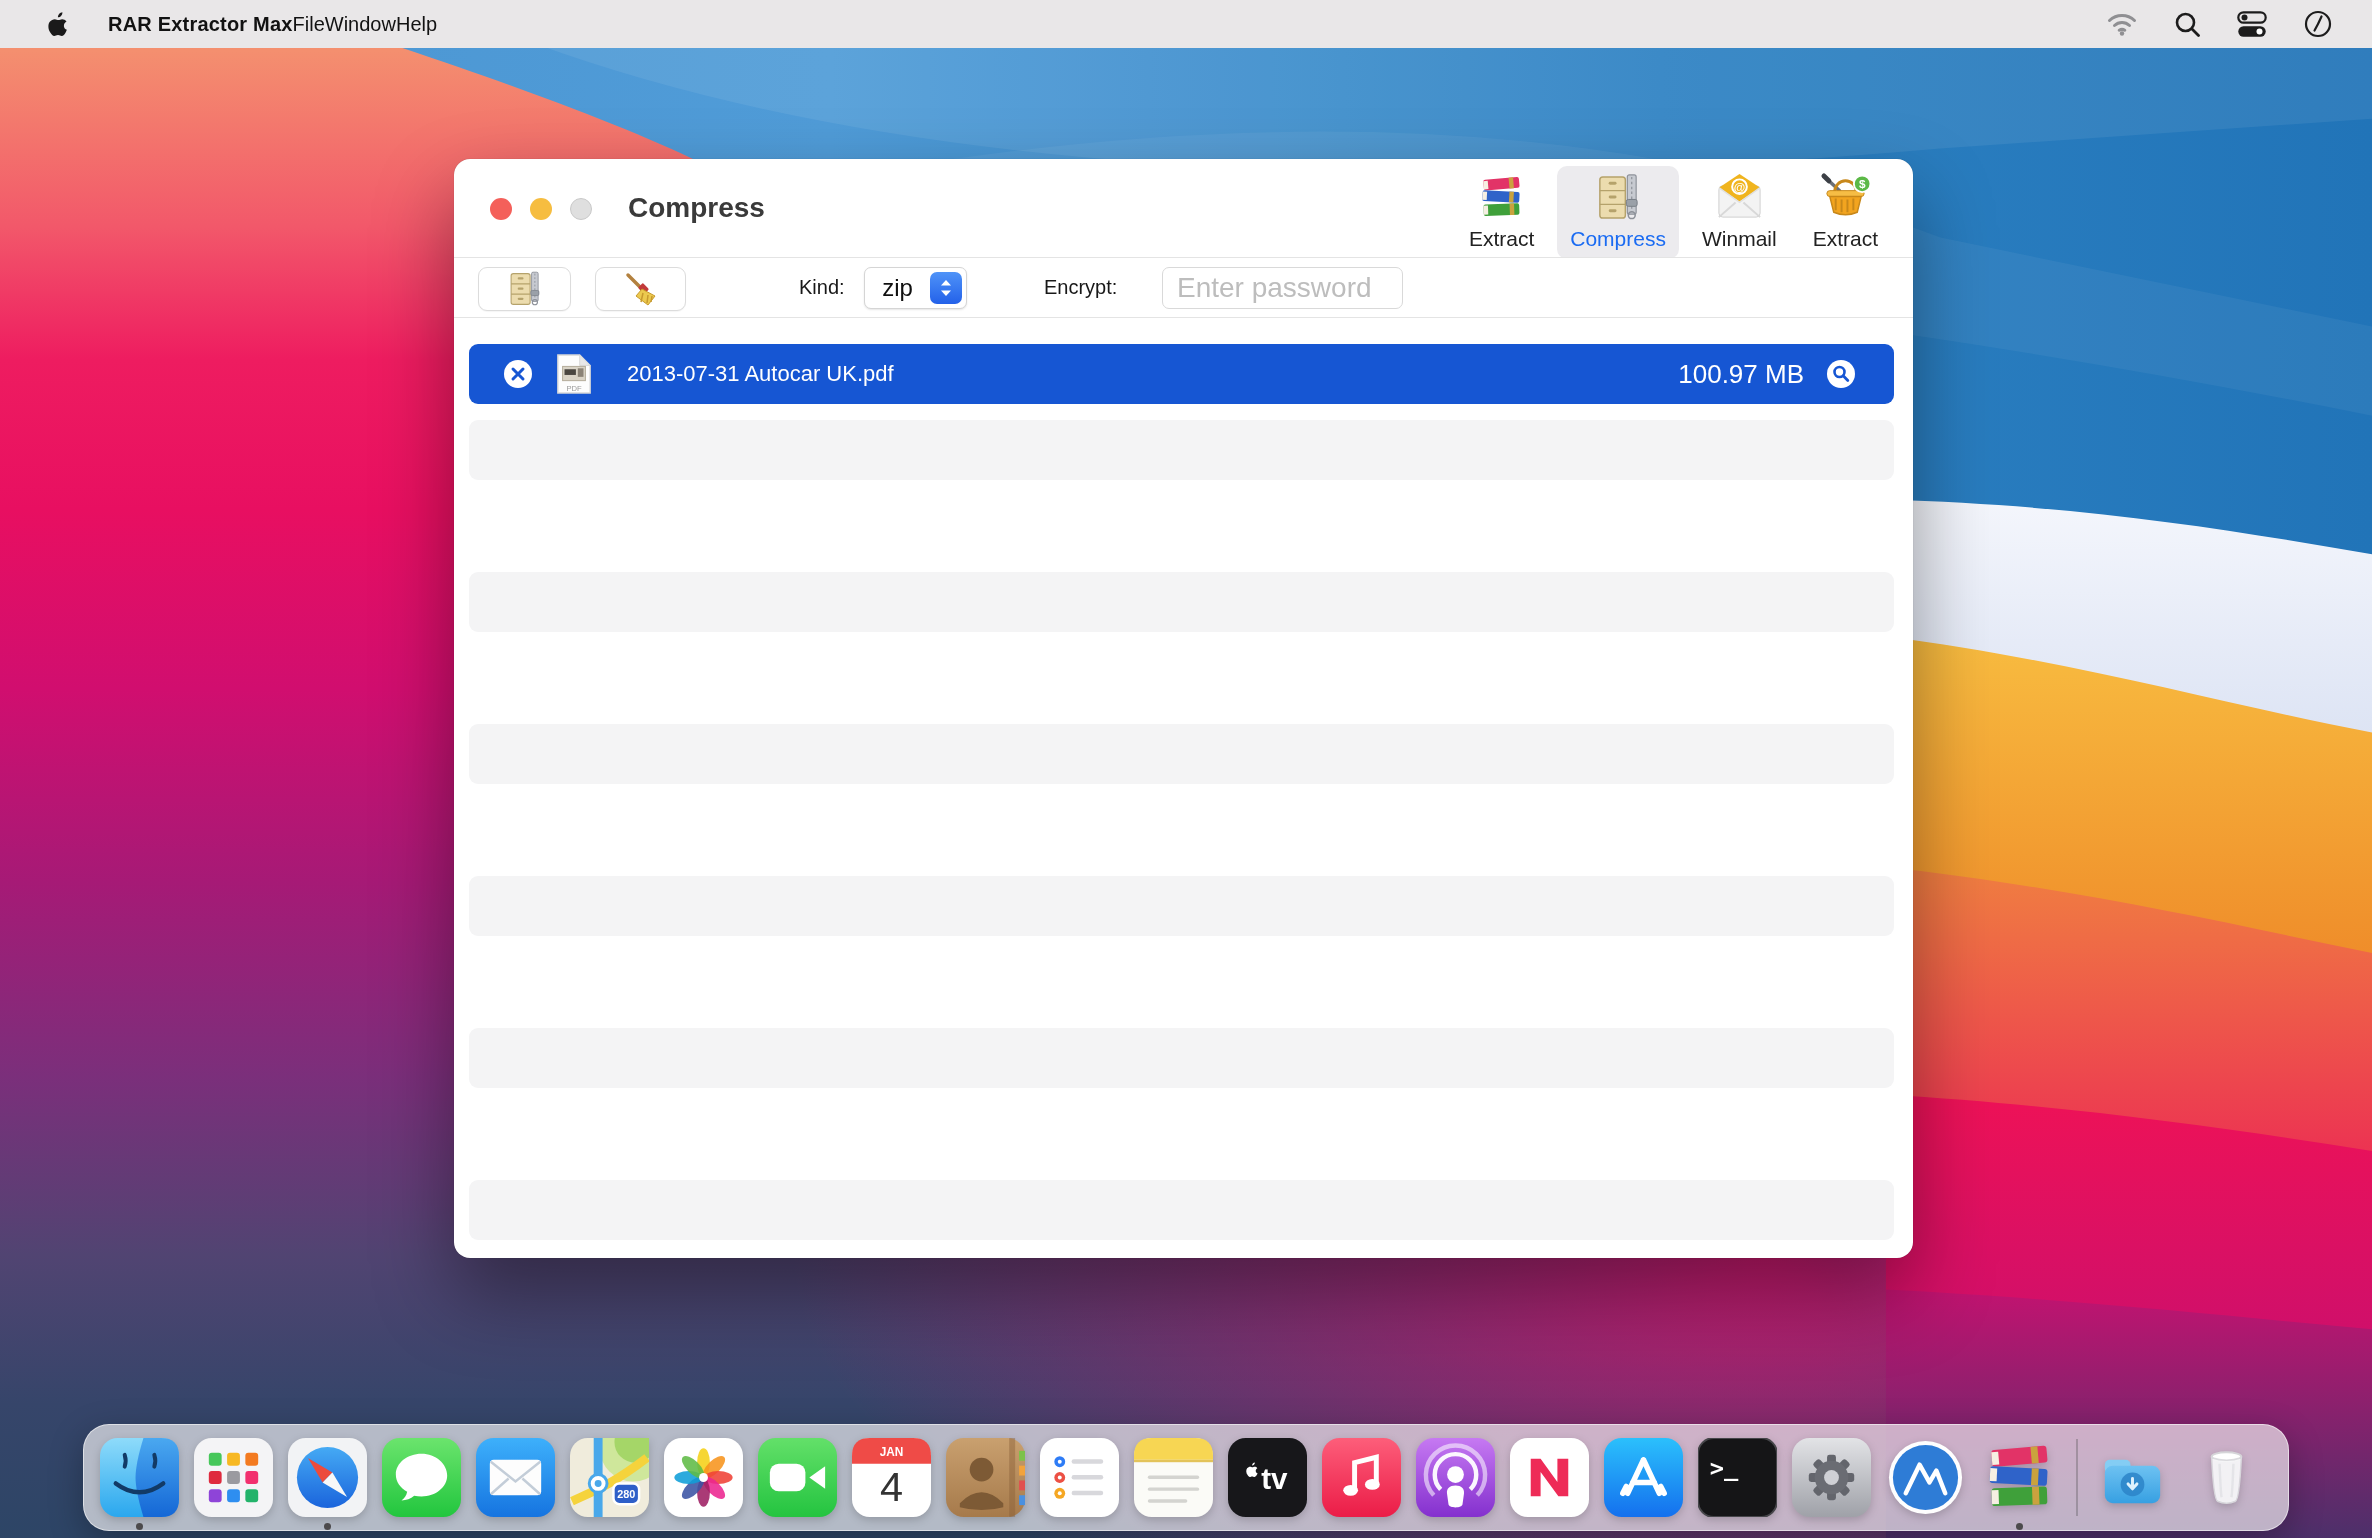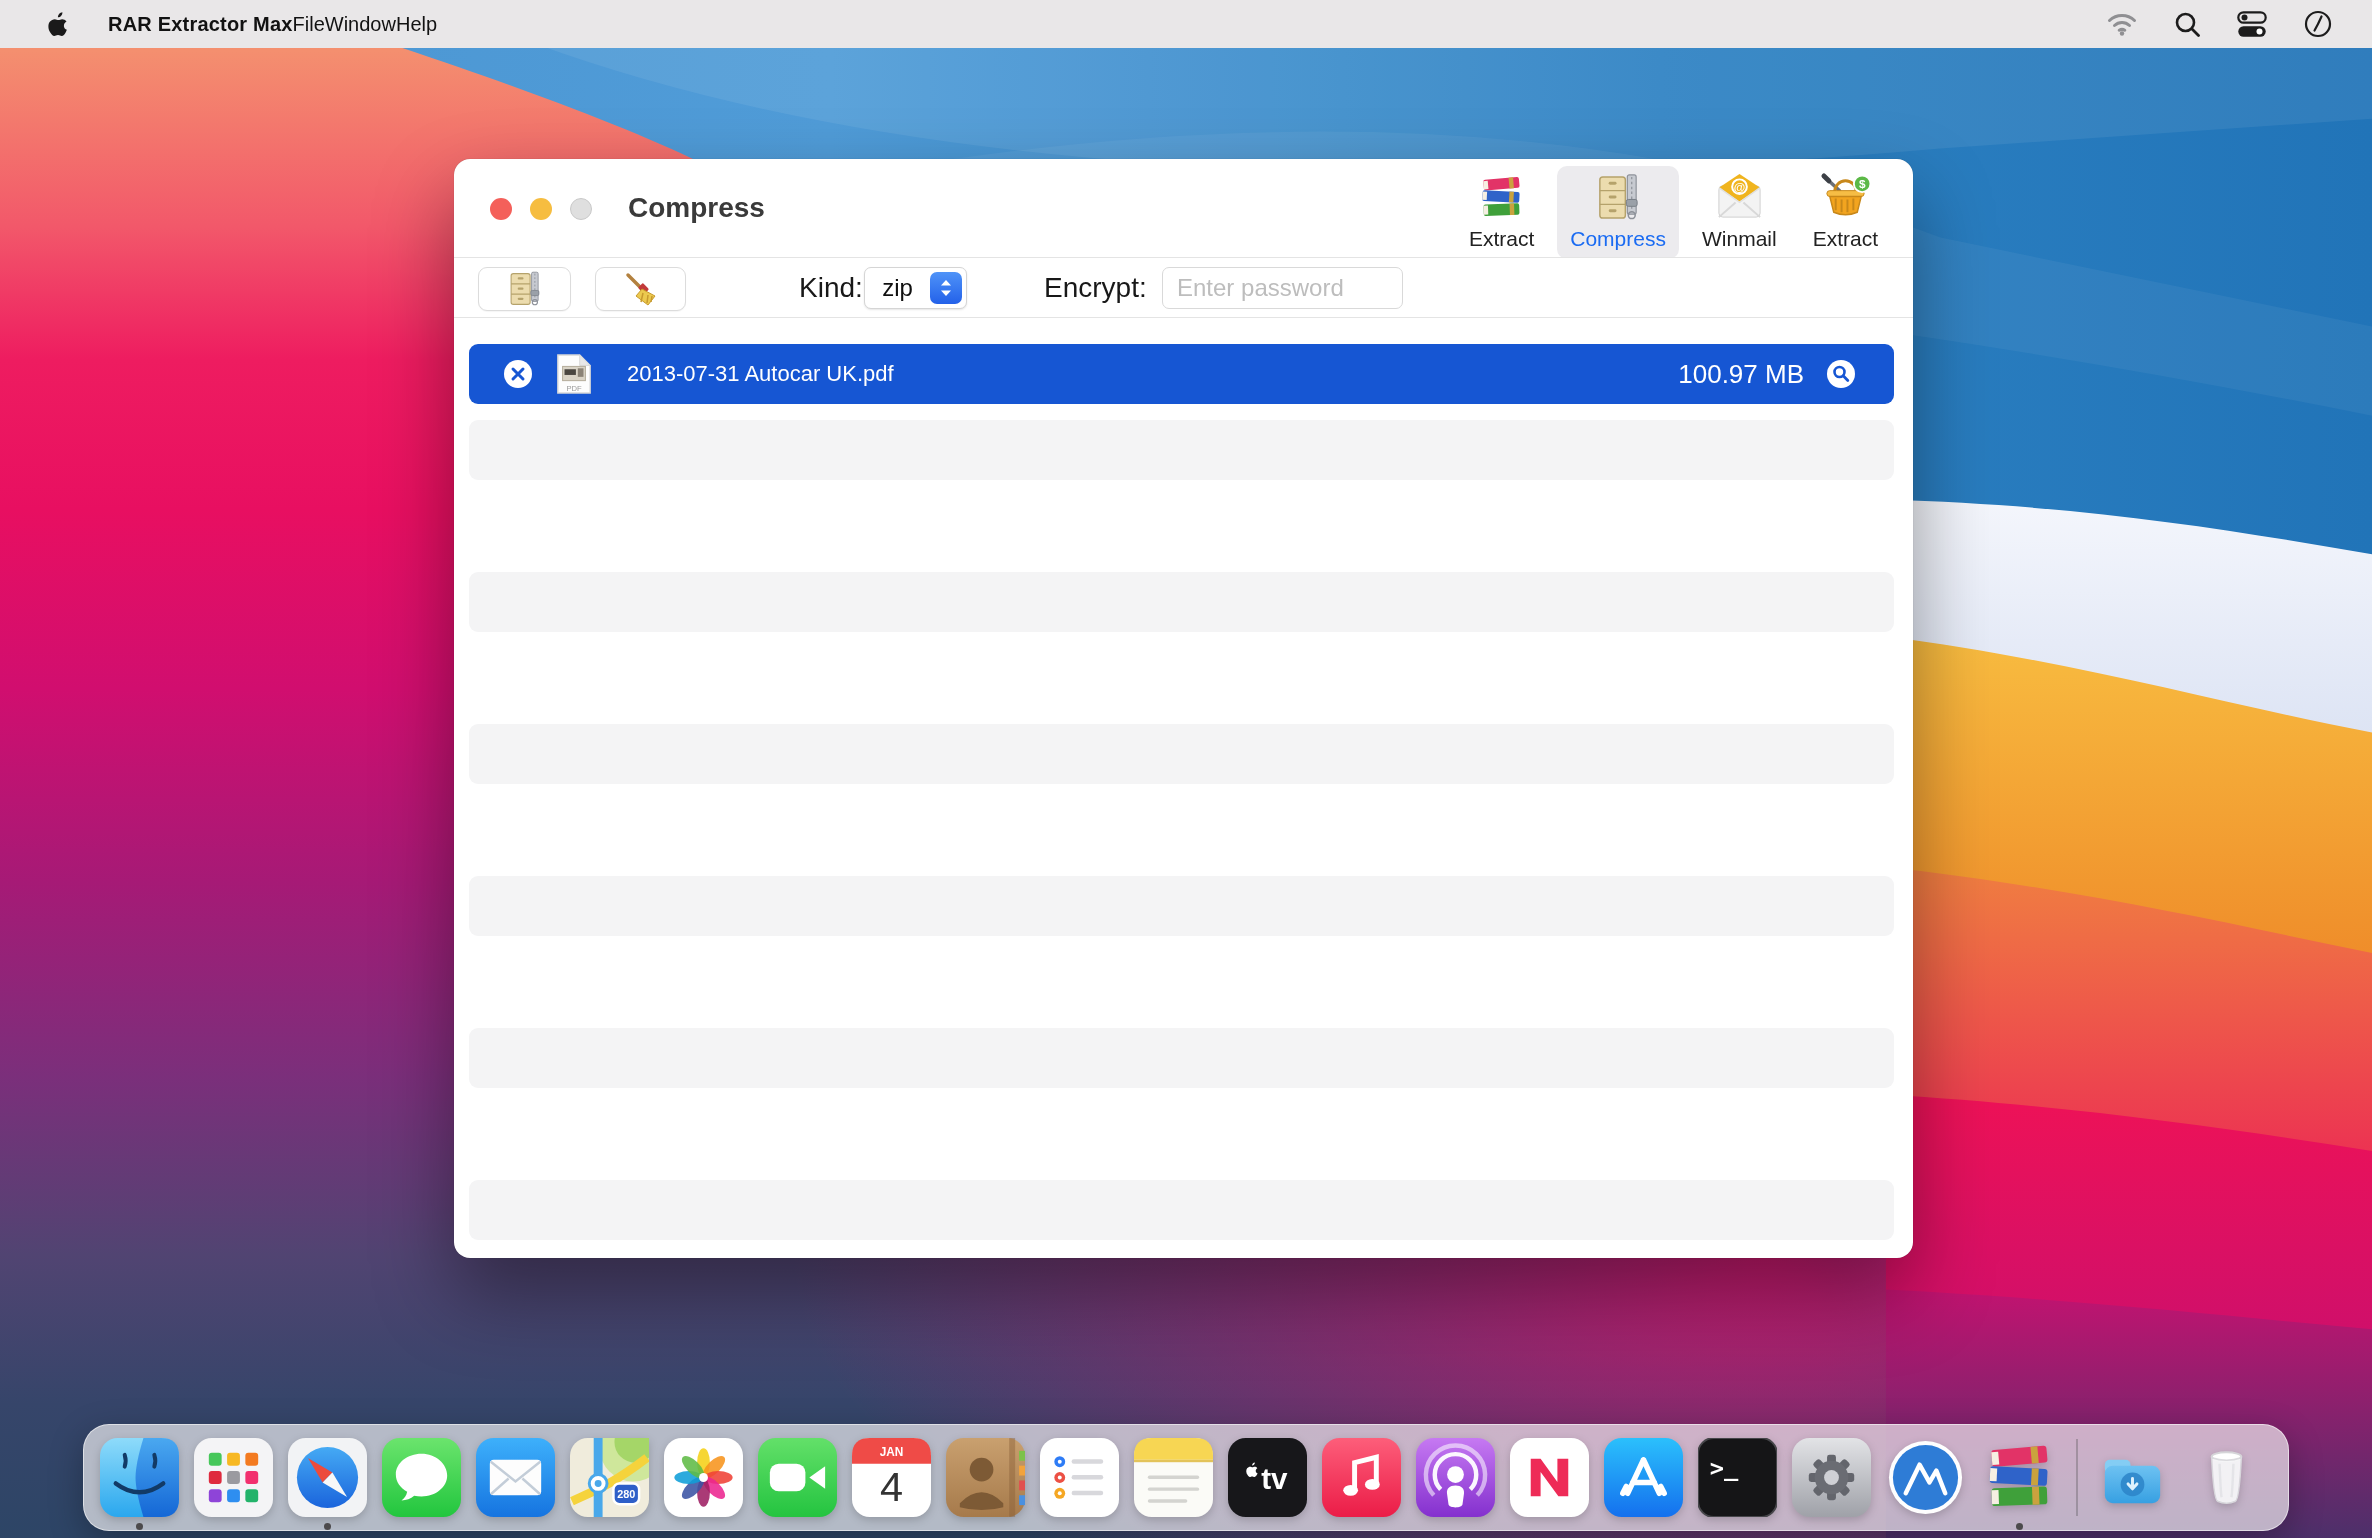--- a/index.html
+++ b/index.html
@@ -41,31 +41,31 @@
   .tb-icon svg{width:51px;height:51px;}
 
   
   #optionsbar{position:absolute;top:98px;left:0;right:0;height:61px;box-sizing:border-box;
     border-top:1px solid #e4e4e4;border-bottom:1px solid #e4e4e4;background:#fff;}
   .opt-btn{position:absolute;top:9px;height:42px;background:#fff;border:1px solid #dcdcdc;
     border-radius:9px;display:flex;align-items:center;justify-content:center;box-shadow:0 1px 1px rgba(0,0,0,.04);}
   #btn-compress{left:24px;width:91px;}
   #btn-clean{left:141px;width:89px;}
   .opt-label{position:absolute;top:0;height:59px;display:flex;align-items:center;
-    font-size:28px;color:#181818;}
+    font-size:20px;color:#181818;}
   #kind-label{left:345px;}
   #encrypt-label{left:590px;}
   #kind-select{position:absolute;left:410px;top:9px;width:103px;height:42px;background:#fff;
     border:1px solid #d5d5d5;border-radius:7px;box-shadow:0 1px 2px rgba(0,0,0,.10);
     display:flex;align-items:center;box-sizing:border-box;}
   #kind-value{flex:1;text-align:center;font-size:24px;color:#101010;}
   .stepper{width:32px;height:32px;margin-right:4px;border-radius:7px;flex:0 0 auto;
     background:linear-gradient(#4f93f8,#2361e9);display:flex;align-items:center;justify-content:center;}
   #pw-field{position:absolute;left:708px;top:9px;width:241px;height:42px;border:1px solid #d9d9d9;
-    border-radius:7px;font-size:24px;padding:0 14px;color:#222;box-sizing:border-box;
+    border-radius:7px;font-size:28px;padding:0 14px;color:#222;box-sizing:border-box;
     font-family:"Liberation Sans",sans-serif;outline:none;background:#fff;}
   #pw-field::placeholder{color:#bdbdbd;}
 
   
   #list{position:absolute;top:159px;left:0;right:0;bottom:0;box-sizing:border-box;
     padding:26px 19px 0 15px;overflow:hidden;border-radius:0 0 16px 16px;}
   .row{height:60px;border-radius:9px;margin-bottom:16px;}
   .row.gray{background:var(--stripe);}
   .row.sel{background:var(--accent);display:flex;align-items:center;color:#fff;}
   .x-btn{margin-left:34px;width:30px;height:30px;flex:0 0 auto;}

